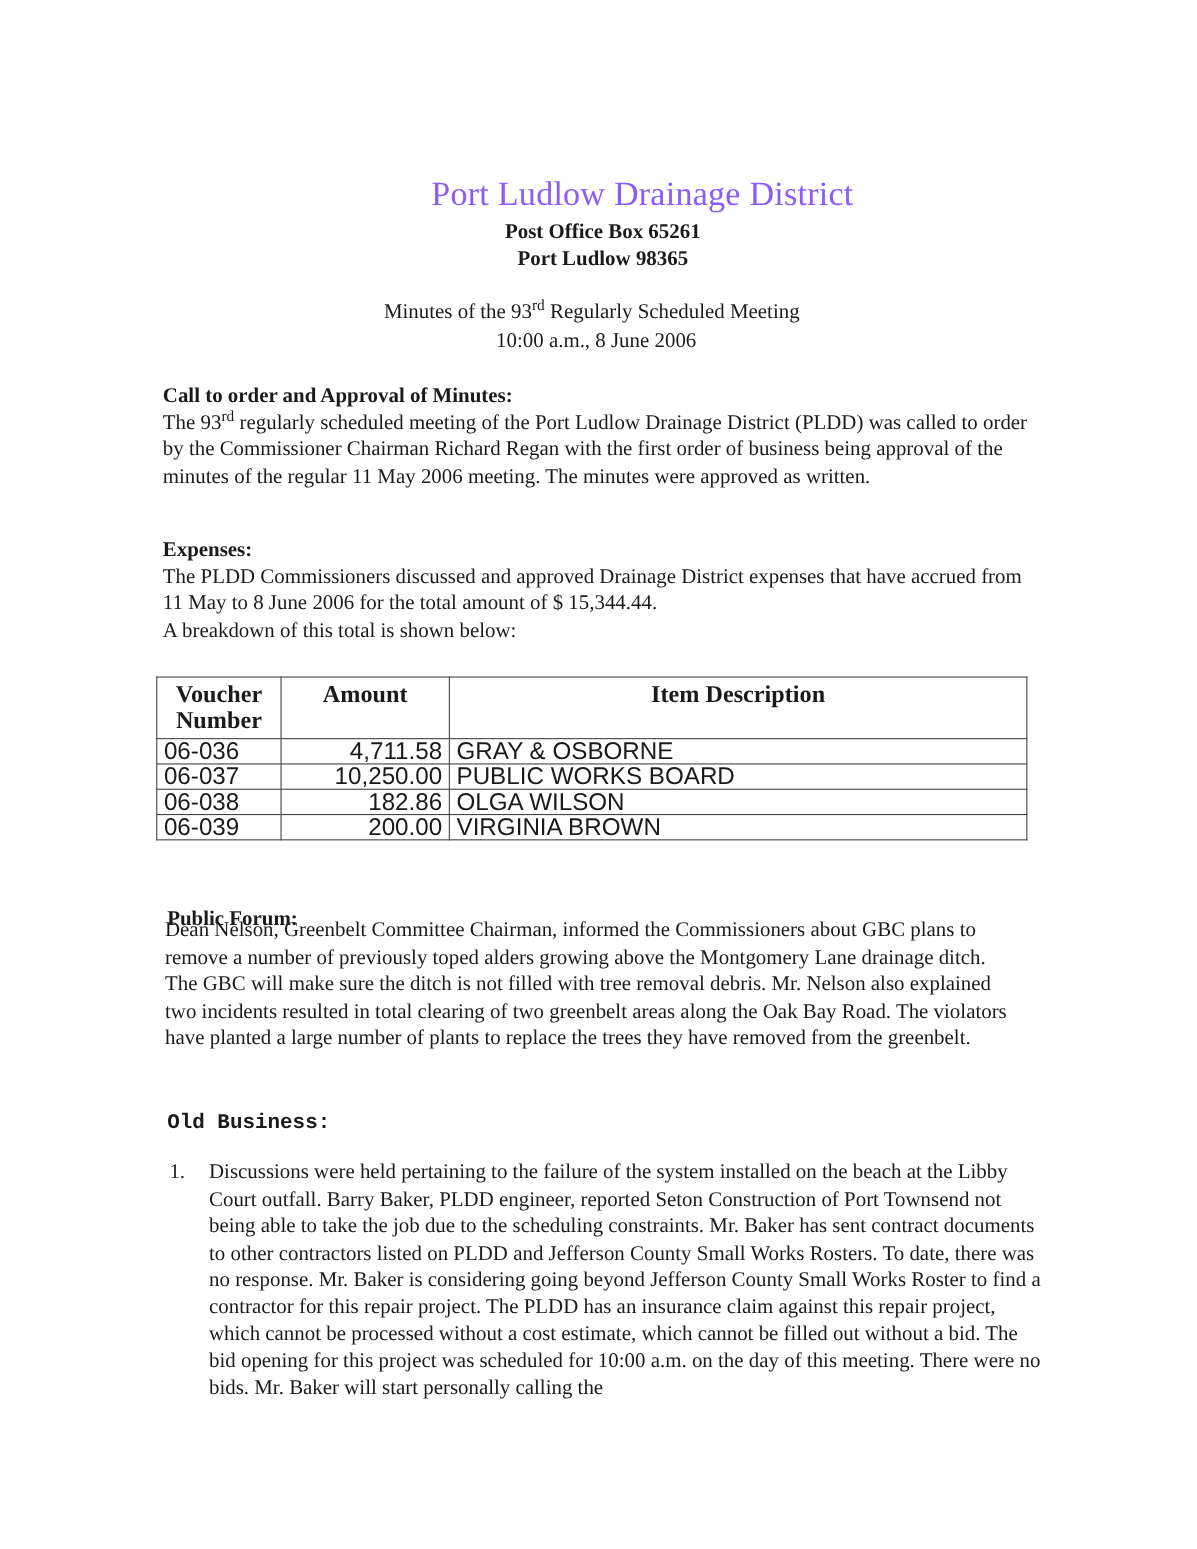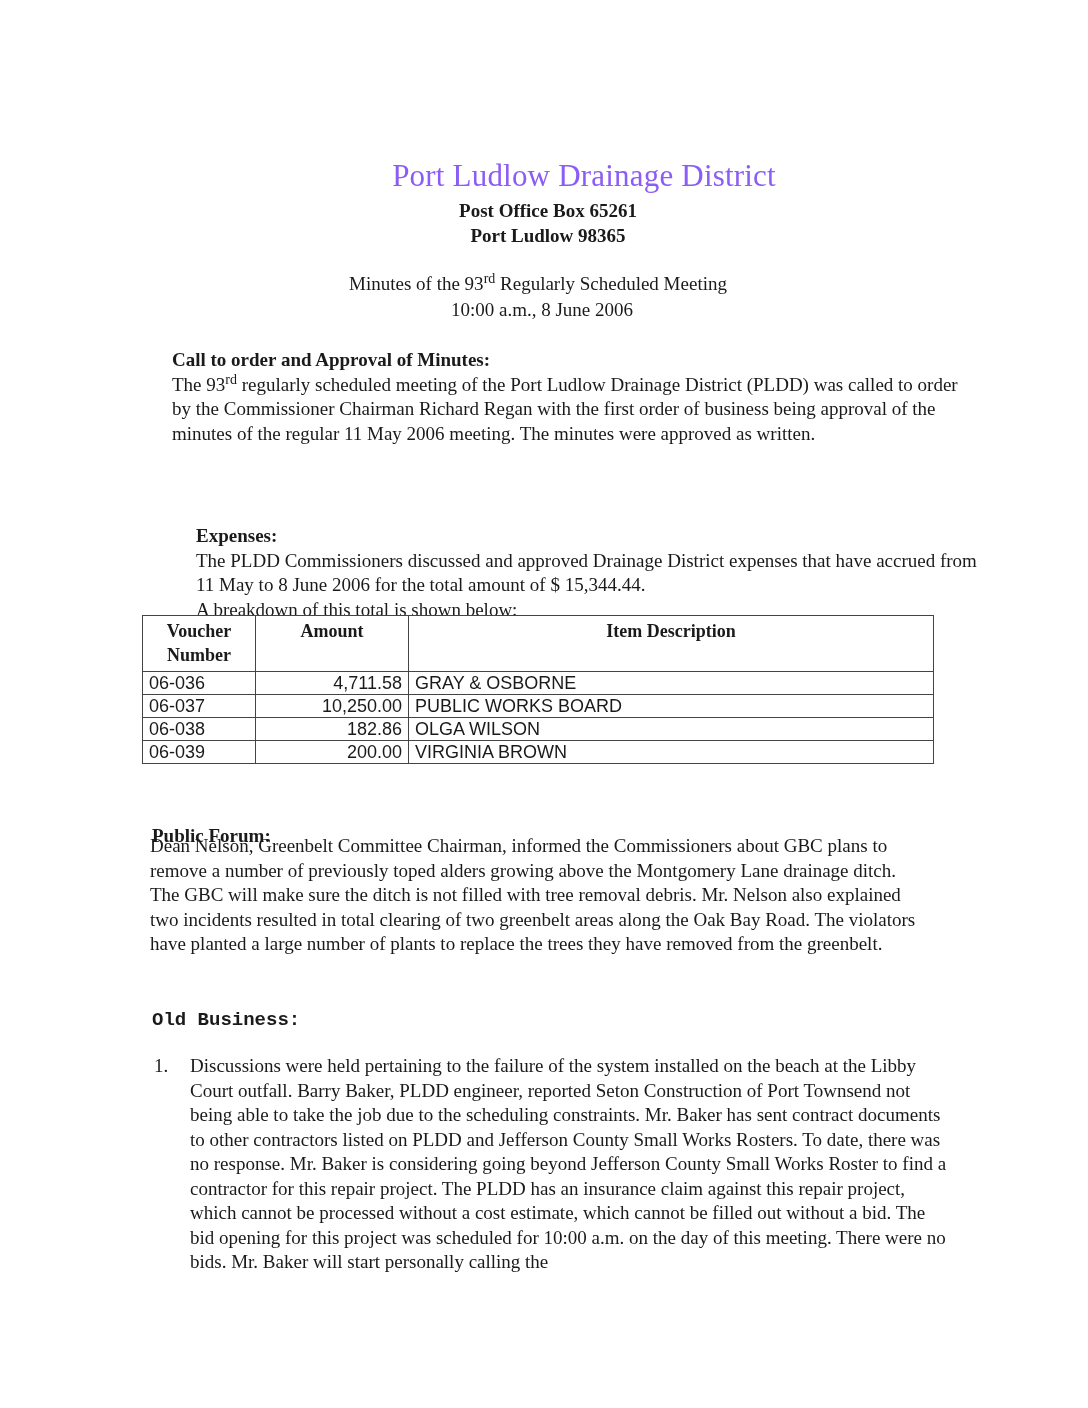--- a/index.html
+++ b/index.html
@@ -13,21 +13,21 @@
   .addr1 { top: 200px; font-size: 19px; font-weight: bold; left: 4px; }
   .addr2 { top: 225px; font-size: 19px; font-weight: bold; left: 4px; }
   .minutes1 { top: 273px; font-size: 19px; left: -6px; }
   .minutes2 { top: 299px; font-size: 19px; left: -2px; }
   sup { font-size: 14px; vertical-align: 7px; line-height: 0; }
   .block { position: absolute; left: 148px; width: 790px; font-size: 19px; line-height: 24.5px; }
   .heading { font-weight: bold; font-size: 19px; }
   .para { margin: 0; }
   table.vouchers {
     position: absolute; left: 142px; top: 615px; width: 792px; border-collapse: collapse;
-    font-size: 18px;
+    font-size: 22px;
   }
   table.vouchers th, table.vouchers td { border: 1px solid #444; padding: 0 6px; }
   table.vouchers th { font-family: "Liberation Serif", serif; font-weight: bold; vertical-align: top; height: 52px; line-height: 24px; padding-top: 3px; }
   table.vouchers td { font-family: "Liberation Sans", "DejaVu Sans", sans-serif; height: 22px; line-height: 22px; }
   th.c-voucher { width: 100px; text-align: center; }
   th.c-amount { width: 140px; text-align: center; padding-right: 20px; }
   td.amt { text-align: right; }
   .list-item { position: absolute; left: 148px; width: 800px; font-size: 19px; line-height: 24.5px; }
   .list-num { position: absolute; left: 4px; top: 0; }
   .list-text { margin-left: 40px; }
@@ -36,26 +36,26 @@
 <body>
 
 <div class="page">
 
   <div class="center title">Port Ludlow Drainage District</div>
   <div class="center addr1">Post Office Box 65261</div>
   <div class="center addr2">Port Ludlow 98365</div>
   <div class="center minutes1"><span>Minutes of the 93</span><sup>rd</sup><span> Regularly Scheduled Meeting</span></div>
   <div class="center minutes2">10:00 a.m., 8 June 2006</div>
 
-  <div class="block" style="top:348px;margin-left:24px;">
+  <div class="block" style="top:348px;">
     <div class="heading">Call to order and Approval of Minutes:</div>
     <p class="para"><span>The 93</span><sup>rd</sup><span> regularly scheduled meeting of the Port Ludlow Drainage District (PLDD) was called to order by the Commissioner Chairman Richard Regan with the first order of business being approval of the minutes of the regular 11 May 2006 meeting.  The minutes were approved as written.</span></p>
   </div>
 
-  <div class="block" style="top:524px;margin-left:48px;">
+  <div class="block" style="top:488px;">
     <div class="heading">Expenses:</div>
     <p class="para">The PLDD Commissioners discussed and approved Drainage District expenses that have accrued from 11 May to 8 June 2006 for the total amount of $ 15,344.44.</p>
     <p class="para">A breakdown of this total is shown below:</p>
   </div>
 
   <table class="vouchers">
     <thead>
       <tr>
         <th class="c-voucher">Voucher Number</th>
         <th class="c-amount">Amount</th>

